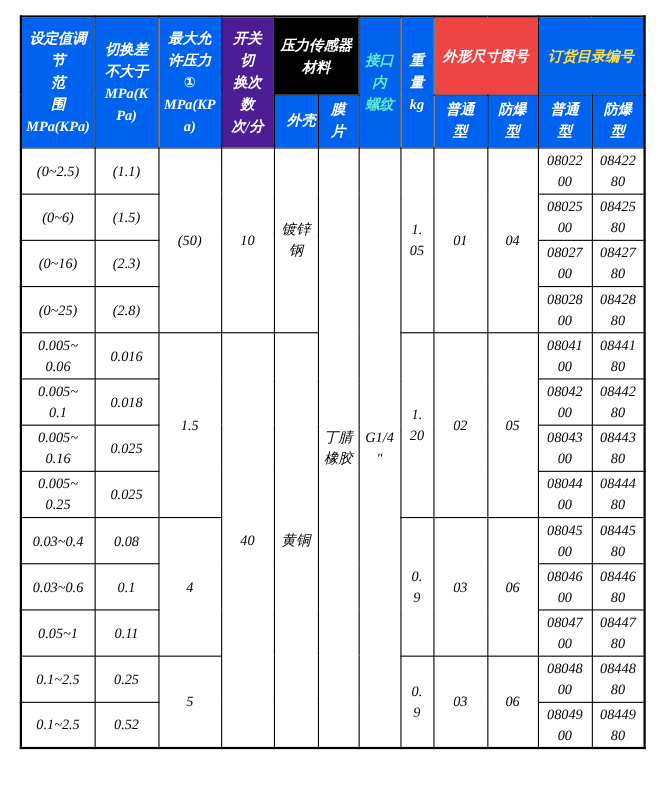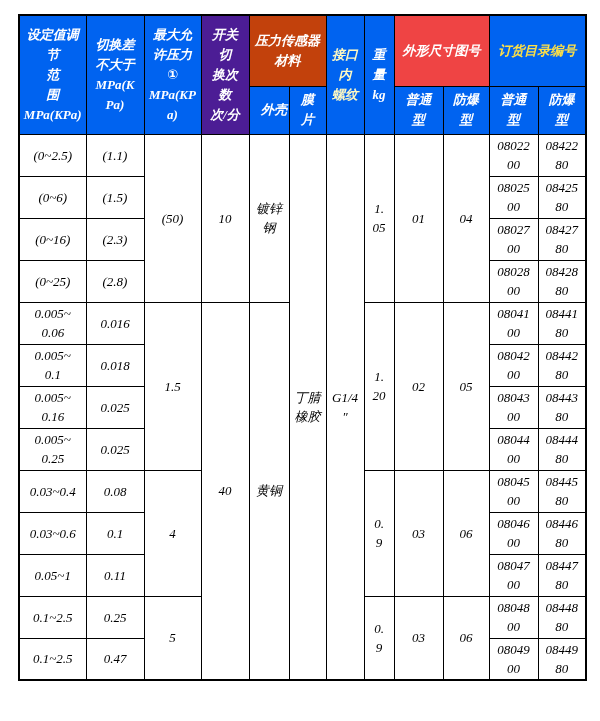--- a/index.html
+++ b/index.html
@@ -88,23 +88,23 @@
         <th rowspan="2" style="background: rgb(0, 99, 240); color: rgb(255, 255, 255);">最大允
 许压力
 ①
 MPa(KP
 a)</th>
         <th rowspan="2" style="background: #4c1d95; color: rgb(255, 255, 255);">开关
 切
 换次
 数
 次/分</th>
-        <th colspan="2" style="background: #c2410c; color: rgb(255, 255, 255); margin-top: 48px;">压力传感器
+        <th colspan="2" style="background: #000000; color: rgb(255, 255, 255); margin-top: 48px;">压力传感器
 材料</th>
-        <th rowspan="2" style="background: rgb(0, 99, 240); color: #fef9c3;">接口
+        <th rowspan="2" style="background: rgb(0, 99, 240); color: #5eead4;">接口
 内
 螺纹</th>
         <th rowspan="2" style="background: rgb(0, 99, 240); color: rgb(255, 255, 255);">重
 量
 kg</th>
         <th colspan="2" style="background: #ef4444; color: rgb(255, 255, 255); margin-top: 47px;">外形尺寸图号</th>
         <th colspan="2" style="background: rgb(0, 99, 240); color: #fde047;">订货目录编号</th>
       </tr>
       <tr class="hdr-sub">
         <th style="background: rgb(0, 99, 240); color: rgb(255, 255, 255); padding-left: 11px;">外壳</th>
@@ -245,21 +245,21 @@
 9</td>
         <td rowspan="2">03</td>
         <td rowspan="2">06</td>
         <td>08048
 00</td>
         <td>08448
 80</td>
       </tr>
       <tr>
         <td>0.1~2.5</td>
-        <td>0.47</td>
+        <td>0.52</td>
         <td>08049
 00</td>
         <td>08449
 80</td>
       </tr>
     </tbody>
   </table>
 </div>
 
 </body></html>

